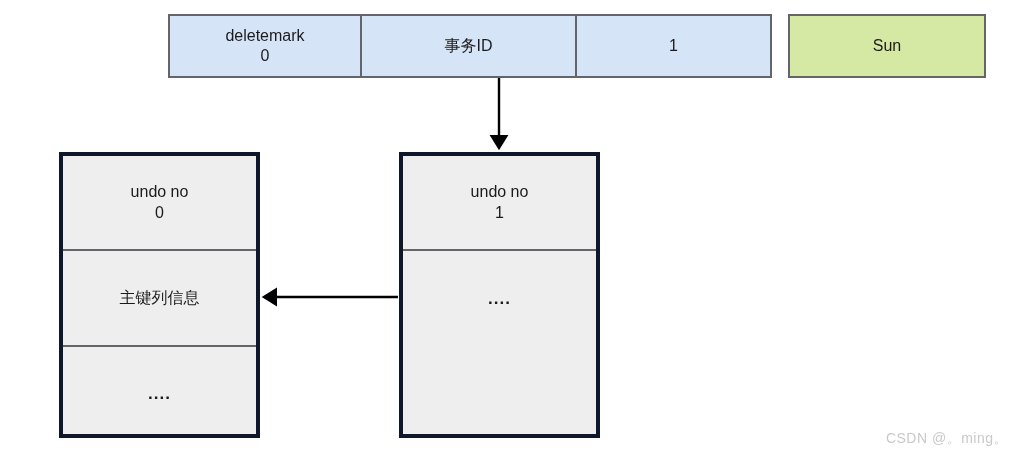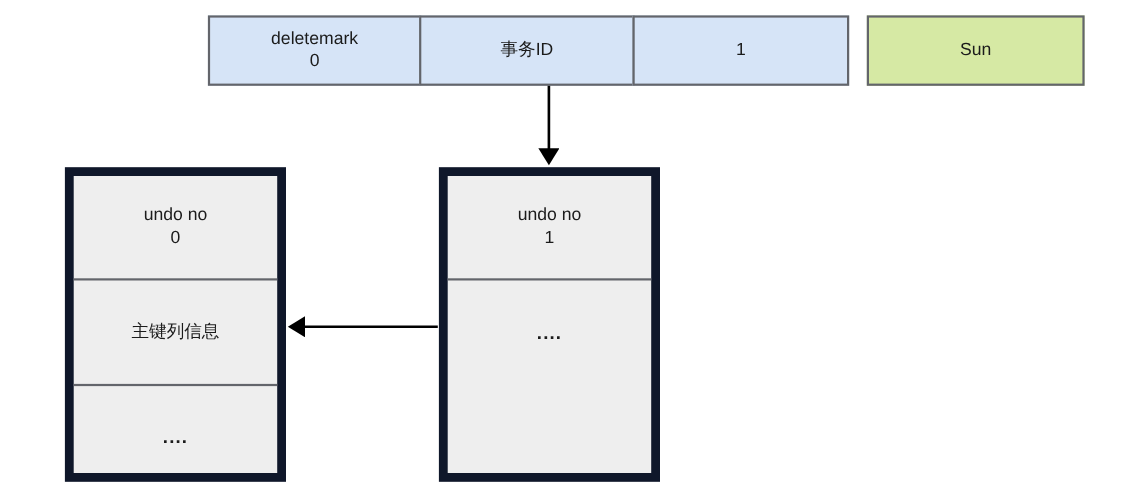--- a/index.html
+++ b/index.html
@@ -48,21 +48,21 @@
     background: #d6e4f7;
     color: #1b1b1b;
   }
   .record-cell:first-child { margin-left: 0; }
   .record-cell.green { background: #d6e9a4; margin-left: 16px; }
 
   
   .undo-box {
     position: absolute;
     box-sizing: border-box;
-    border: 8px solid #0f172a;
+    border: 4px solid #0f172a;
     background: #eeeeee;
     width: 201px;
   }
   .undo-box.left  { left: 59px;  top: 152px; height: 286px; }
   .undo-box.right { left: 399px; top: 152px; height: 286px; }
 
   .undo-seg {
     box-sizing: border-box;
     height: 95.33px;
     border-bottom: 2px solid #63656b;
@@ -105,21 +105,21 @@
   }
 </style>
 </head>
 <body>
 
 <div id="canvas">
 
   <div class="record-row">
     <div class="record-cell" style="width:194px">deletemark
 0</div>
-    <div class="record-cell" style="width:196px">事务ID</div>
+    <div class="record-cell" style="width:217px">事务ID</div>
     <div class="record-cell" style="width:197px">1</div>
     <div class="record-cell green" style="width:198px">Sun</div>
   </div>
 
   <div class="undo-box left">
     <div class="undo-seg">undo no
 0</div>
     <div class="undo-seg">主键列信息</div>
     <div class="undo-seg dots">....</div>
   </div>
@@ -138,14 +138,15 @@
       <marker id="arrowhead-left" markerWidth="12" markerHeight="12" refX="2.2" refY="4" orient="auto" markerUnits="strokeWidth">
         <path d="M0,0 L0,8 L6.5,4 Z" fill="#000000"></path>
       </marker>
     </defs>
 
     <line x1="499" y1="78" x2="499" y2="140" stroke="#000000" stroke-width="2.4" marker-end="url(#arrowhead-down)"></line>
 
     <line x1="398" y1="297" x2="272" y2="297" stroke="#000000" stroke-width="2.4" marker-end="url(#arrowhead-left)"></line>
   </svg>
 
+  <div class="watermark">CSDN @。ming。</div>
 
 </div>
 
 </body></html>

